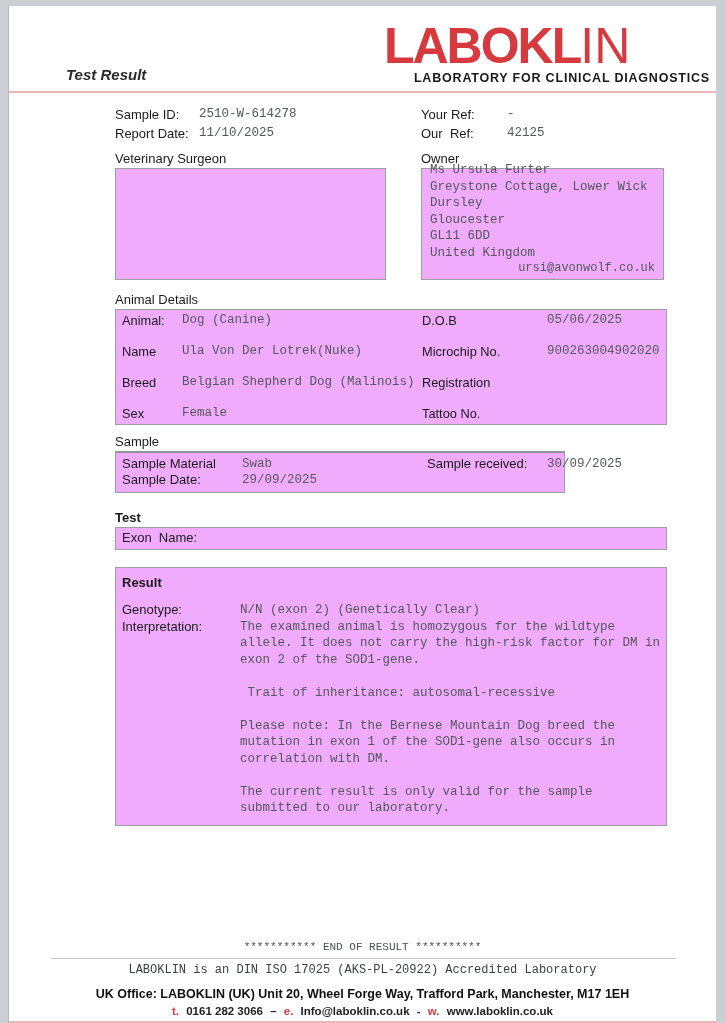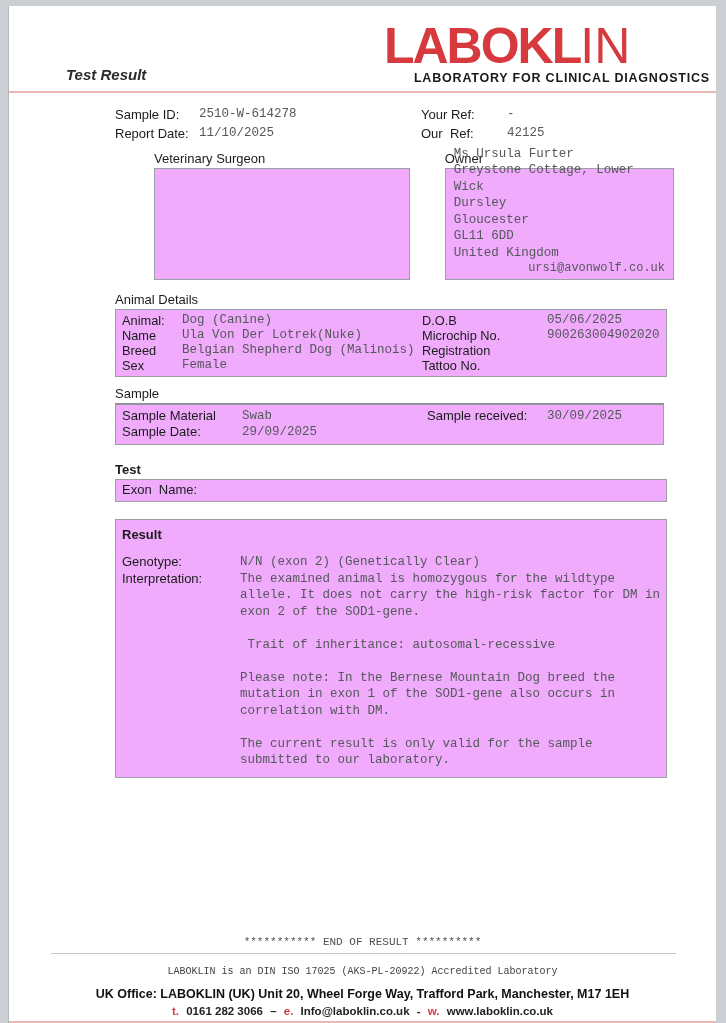--- a/index.html
+++ b/index.html
@@ -32,59 +32,59 @@
           color:#55585b; font-size:12.5px; }
   .lbl  { font-size:13px; color:#1b1b1b; white-space:pre; }
   .sec-label { font-size:13px; color:#1b1b1b; margin-bottom:2px; }
   .box { border:1px solid #9aa0a4; background:#f0abfc;justify-content:flex-end; }
 
   
   .meta-grid { display:grid; grid-template-columns:84px 222px 86px auto;
                row-gap:4px; margin-top:14px; font-size:13px; }
 
   
-  .two-col { display:flex; margin-top:10px;margin-left:39px; }
+  .two-col { display:flex; margin-top:10px; }
   .col-left  { width:271px; }
   .col-right { width:243px; margin-left:35px; }
   .vet-box   { height:112px; }
   .owner-box { height:112px; display:flex; flex-direction:column;
                padding:3px 8px 4px 8px; }
   .owner-lines { line-height:16.5px; }
   .owner-email { margin-top:auto; text-align:right; font-size:12px; }
 
   
   .animal-label { margin-top:12px; }
   .animal-box { width:552px; padding:3px 0 3px 6px; }
   .animal-grid { display:grid; grid-template-columns:60px 240px 125px auto;
-                 line-height:15px; row-gap:0; }
+                 line-height:15px; row-gap:16px; }
   .animal-grid .lbl { font-size:12.8px; }
 
   
   .sample-label { margin-top:9px; }
-  .sample-box { width:549px; padding:3px 0 4px 6px; border-top:2px solid #8f9499; }
+  .sample-box { width:450px; padding:3px 0 4px 6px; border-top:2px solid #8f9499; }
   .sample-grid { display:grid; grid-template-columns:120px 185px 120px auto;
                  line-height:16px; }
 
   
   .test-label { margin-top:17px; font-weight:700; }
   .test-box { width:552px; padding:2px 0 3px 6px; }
   .test-grid { display:grid; grid-template-columns:120px auto; line-height:16px; }
 
   
   .result-box { width:552px; margin-top:17px; padding:7px 0 8px 6px; min-height:206px; }
   .result-title { font-weight:700; font-size:13px; margin-bottom:12px; }
   .result-grid { display:grid; grid-template-columns:118px auto; align-items:start; }
   .pre { white-space:pre; line-height:16.5px; }
   .result-grid .mono { line-height:16.5px; }
 
   
   .footer { margin-top:auto; padding-bottom:0; }
   .end-marker { text-align:center; font-size:11px; color:#4c4f52; }
   .footer-rule { height:1px; background:#c6c6c6; margin:5px 40px 0 42px; }
-  .accreditation { text-align:center; font-size:10px; color:#3c3f42; margin-top:12px; }
+  .accreditation { text-align:center; font-size:12px; color:#3c3f42; margin-top:4px; }
   .uk-office { text-align:center; font-size:12.5px; font-weight:700; color:#111;
                margin-top:10px; }
   .contact-line { text-align:center; font-size:11.5px; font-weight:700; color:#222;
                   margin-top:4px; }
   .contact-line .red { color:var(--brand-red); }
   .contact-line span { margin:0 2px; }
 </style>
 </head>
 <body>
 

